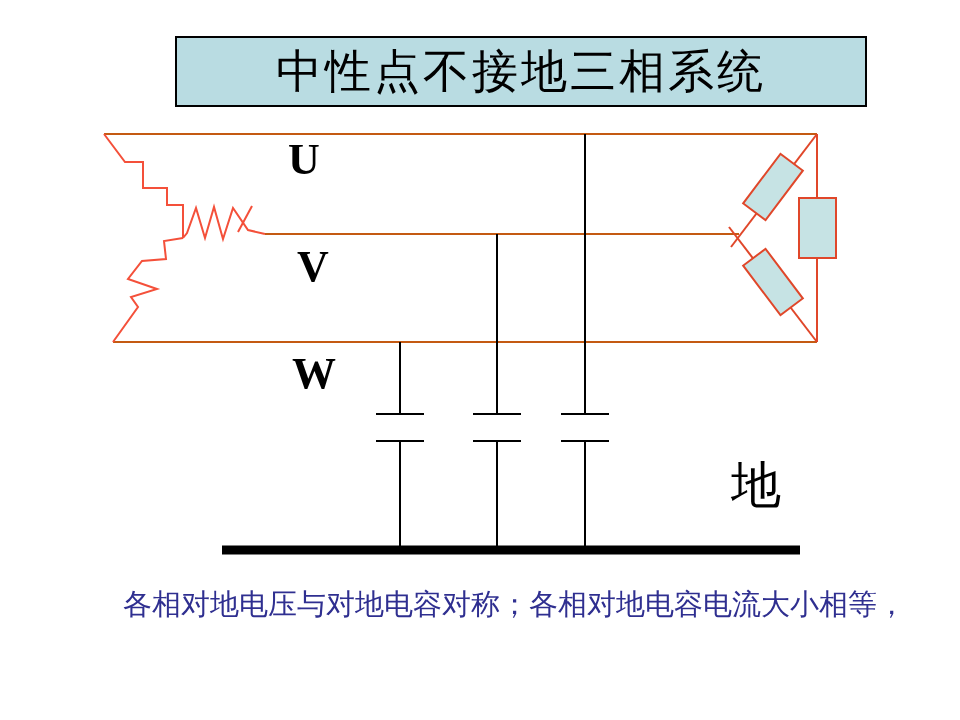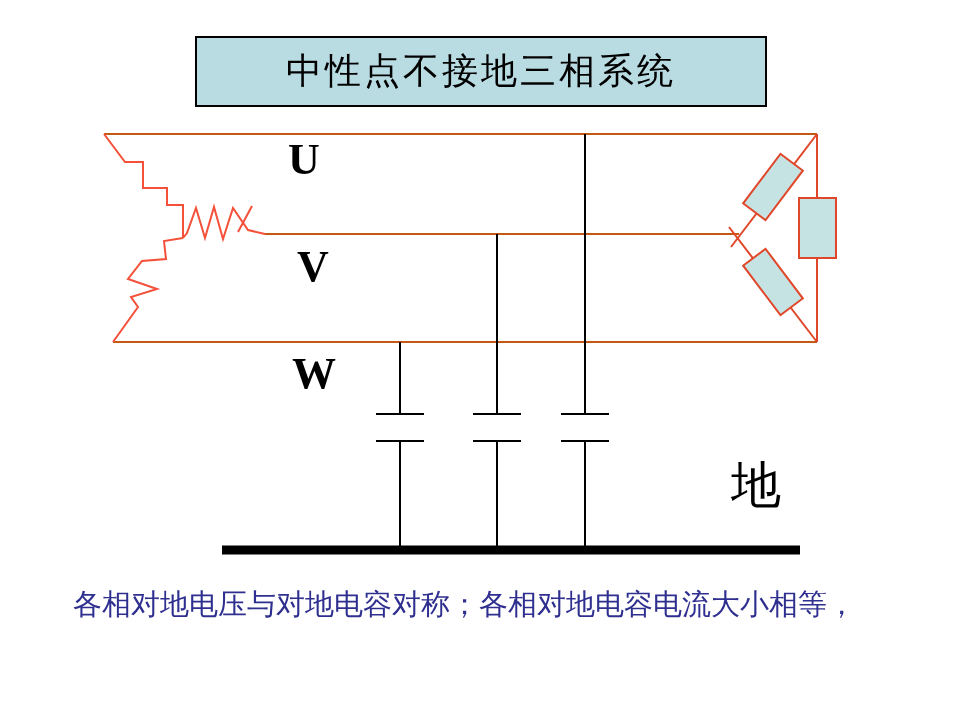--- a/index.html
+++ b/index.html
@@ -6,30 +6,29 @@
   body{
     width:960px;height:720px;
     background:#ffffff;
     position:relative;
     overflow:hidden;
     font-family:"Liberation Serif", serif;
   }
   .title-box{
     position:absolute;
     left:175px;top:36px;
-    width:572px;height:71px;
+    width:692px;height:71px;
     background:var(--title-bg,#b9dce2);
     border:2px solid var(--title-border,#000);
     box-sizing:border-box;
     display:flex;align-items:center;justify-content:center;
-    font-size:36px;
+    font-size:46px;
     letter-spacing:3px;
     color:#000;
     white-space:nowrap;
-    margin-left:20px;
   }
   .diagram-svg{
     position:absolute;left:0;top:0;width:960px;height:720px;
   }
   .phase-label{
     position:absolute;
     font-weight:bold;
     font-size:44px;
     color:#000;
     line-height:1;
@@ -45,21 +44,21 @@
     line-height:1;
   }
   .description{
     position:absolute;
     left:8px;top:586px;
     width:948px;
     font-size:29px;
     line-height:37px;
     color:var(--text-blue,#2f2f90);
   }
-  .description .line{white-space:nowrap;}
+  .description .line{white-space:nowrap;text-align:center;}
   .description .line.first{text-indent:65px;}
 </style>
 </head>
 <body>
 
 <div class="title-box">
   <span>中性点不接地三相系统</span>
 </div>
 
 <svg class="diagram-svg" width="960" height="720" viewBox="0 0 960 720" fill="none">

